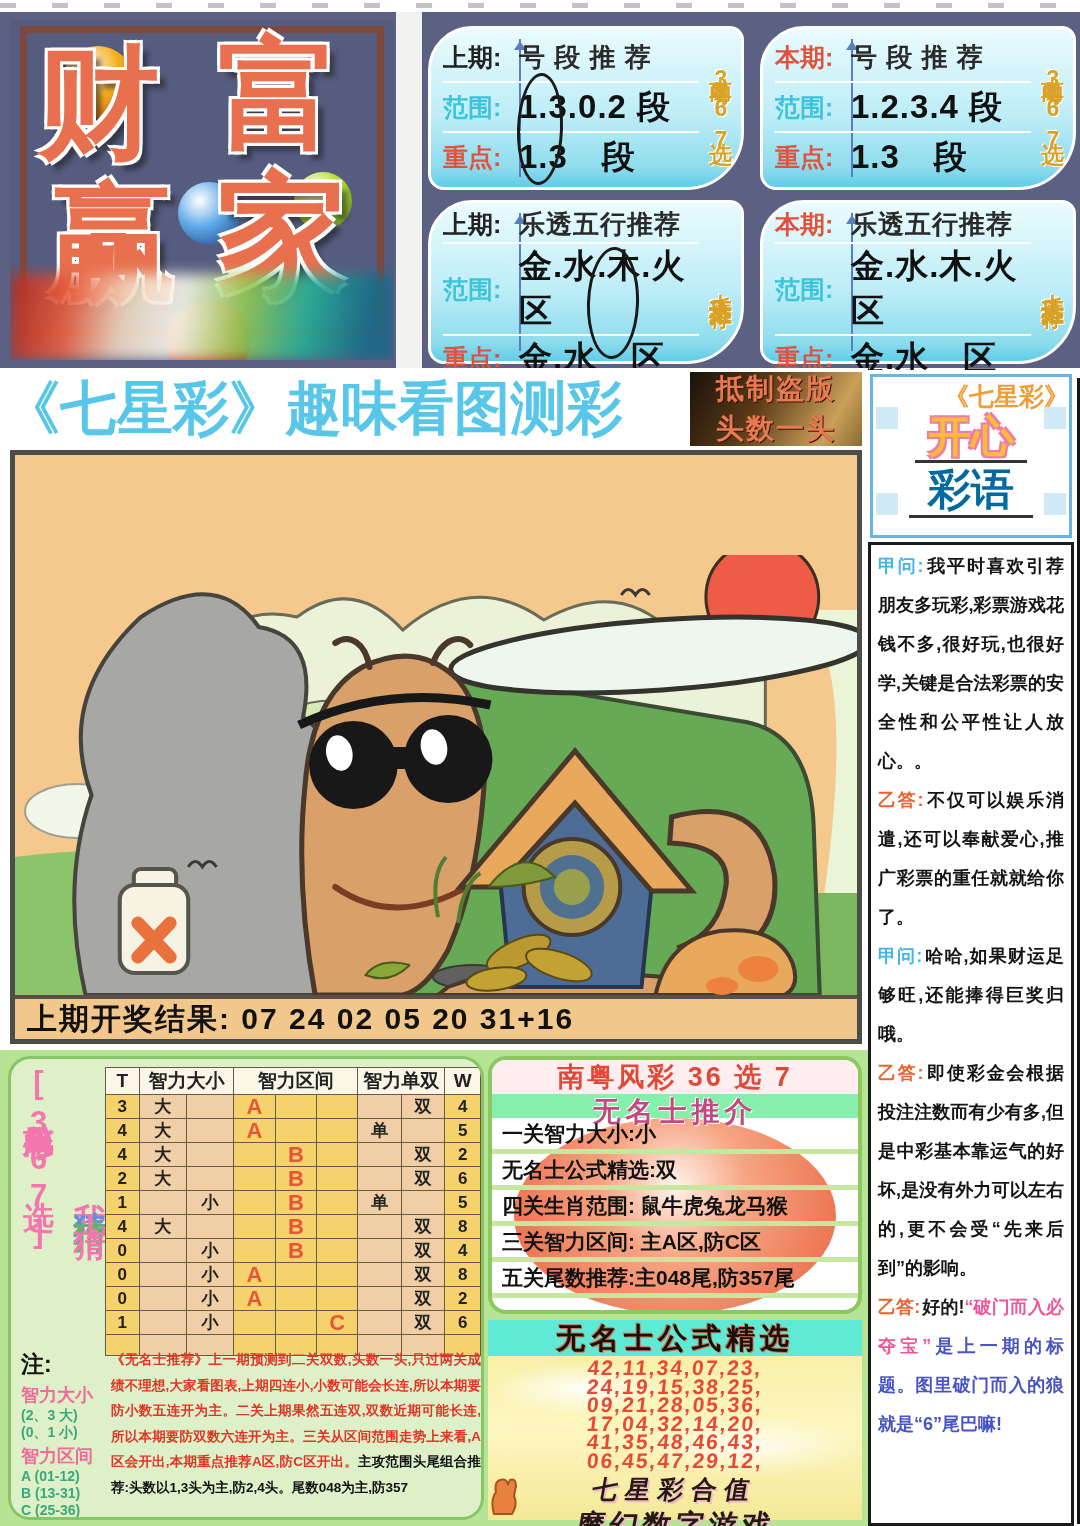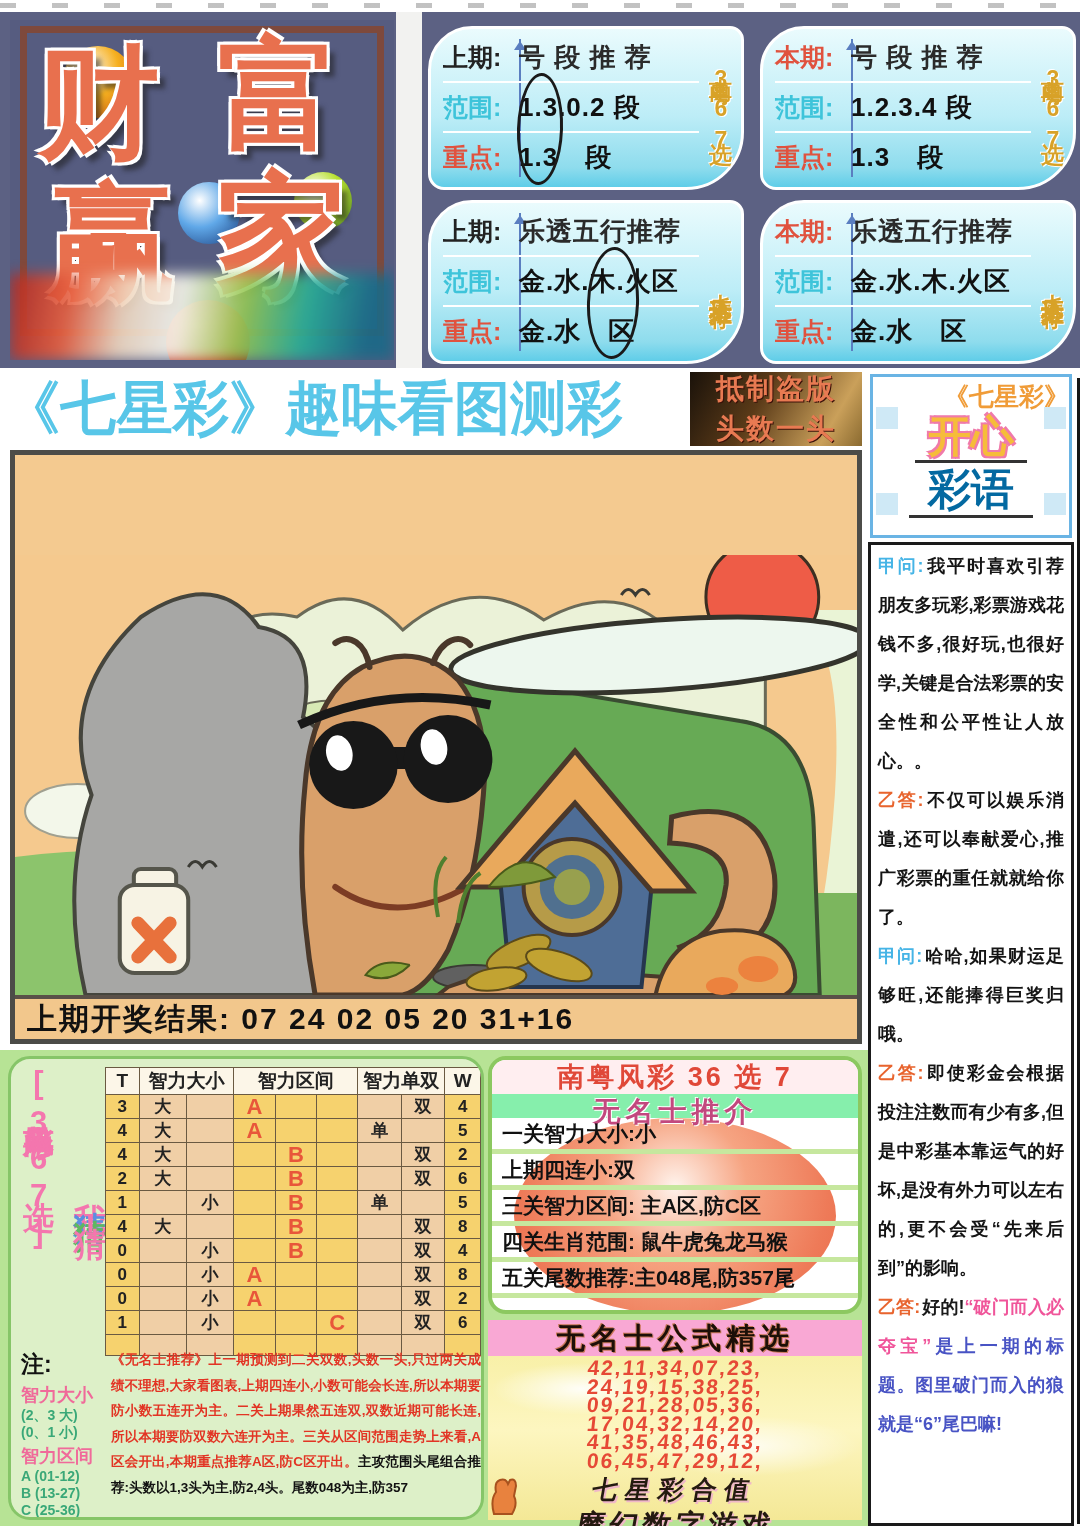--- a/index.html
+++ b/index.html
@@ -31,21 +31,21 @@
   .panel { position:absolute; width:316px; height:164px;
     background:linear-gradient(180deg,#eafbfd 0%,#bdedf7 55%,#8edced 88%,#5fcde8 100%);
     border:3px solid #fff; border-radius:44px 14px 58px 16px; }
   .p1{left:4px;top:14px;} .p2{left:336px;top:14px;} .p3{left:4px;top:188px;} .p4{left:336px;top:188px;}
   .panel .rows { position:absolute; left:12px; top:4px; right:42px; bottom:6px; display:flex; flex-direction:column; }
   .prow { flex:1; display:flex; align-items:center; border-bottom:2px solid #fff; }
   .prow:last-child { border-bottom:none; }
   .plabel { width:76px; font-size:25px; font-weight:bold; flex:none; }
   .lab-black{color:#222;} .lab-red{color:#e0523e;} .lab-cyan{color:#3ec4da;}
   .ptitle { font-size:26px; font-weight:bold; color:#2a2a2a; letter-spacing:1px; }
-  .pvalue { font-size:26px; font-weight:900; color:#111; letter-spacing:1px; }
+  .pvalue { font-size:33px; font-weight:900; color:#111; letter-spacing:1px; }
   .arrow { position:absolute; left:88px; top:10px; bottom:10px; width:2px; background:#5a7ec0; }
   .arrow::before { content:''; position:absolute; top:-4px; left:-5px; border:6px solid transparent; border-bottom:9px solid #5a7ec0; }
   .side-label { position:absolute; top:0; right:4px; height:100%; writing-mode:vertical-rl; text-orientation:upright;
     font-size:23px; font-weight:900; color:#d8a228; letter-spacing:3px; display:flex; align-items:center; justify-content:center;
     text-shadow:1px 1px 0 #fff,-1px -1px 0 #fff; }
   .hand-ellipse { position:absolute; border:3px solid #1a1a1a; border-radius:50%; transform:rotate(2deg); }
   .el-p1{left:86px;top:44px;width:46px;height:112px;}
   .el-p3{left:156px;top:44px;width:52px;height:112px;}
 
   
@@ -99,21 +99,21 @@
 
   .mid-box { position:absolute; left:488px; top:6px; width:374px; height:464px; }
   .rec-box { position:absolute; left:0; top:0; width:100%; height:258px; border:4px solid #8cc860; border-radius:18px; background:#fff; overflow:hidden; }
   .rec-blob { position:absolute; left:6%; top:58px; width:88%; height:196px; border-radius:50%;
     background:radial-gradient(circle at 50% 35%,#fff3ec 0%,#f6a482 35%,#ee7a58 75%,#ea6a4a 100%); }
   .rec-bar1 { position:relative; height:34px; line-height:34px; background:#ffeef0; color:#e04838; font-size:27px; font-weight:900; text-align:center; letter-spacing:3px; }
   .rec-bar2 { position:relative; height:24px; line-height:36px; background:#86efac; color:#c2487e; font-size:28px; font-weight:900; text-align:center; letter-spacing:5px;
     text-shadow:1px 1px 0 #fff,-1px -1px 0 #fff; }
   .rec-lines { position:relative; }
   .rec-line { height:36px; line-height:31px; font-size:21px; font-weight:900; color:#111; padding-left:10px; border-bottom:5px solid #c6e79e; white-space:nowrap; }
-  .banner { position:absolute; top:264px; width:100%; height:36px; line-height:36px; background:#f9a8d4; color:#1c0f08;
+  .banner { position:absolute; top:264px; width:100%; height:36px; line-height:36px; background:#5eead4; color:#1c0f08;
     font-size:29px; font-weight:900; text-align:center; letter-spacing:5px;
     text-shadow:1px 1px 0 #c87858,-1px -1px 0 #c87858; }
   .numbers { position:absolute; top:300px; width:100%; height:164px; padding-top:3px; background:
     radial-gradient(ellipse 90px 26px at 25% 20%, rgba(255,255,255,.9), transparent),
     radial-gradient(ellipse 110px 30px at 70% 55%, rgba(255,255,255,.8), transparent),
     linear-gradient(180deg,#f8f0a8,#fdf6c0 45%,#f4e896); }
   .num-line { font-size:21px; line-height:18.5px; font-weight:900; color:#e64936; letter-spacing:2px; text-align:center; transform:skewX(-6deg); white-space:nowrap; }
   .mid-footer1 { margin-top:3px; text-align:center; font-size:25px; font-weight:900; color:#241a10; letter-spacing:8px; transform:skewX(-10deg);
     text-shadow:2px 2px 0 #f0b8c8; }
   .mid-footer2 { text-align:center; font-size:29px; font-weight:900; color:#241a10; letter-spacing:4px; transform:skewX(-10deg);
@@ -464,39 +464,39 @@
             </tr>
           </tbody>
       </table>
       <div class="note-block">
         <div class="note-title">注:</div>
         <div class="note-head">智力大小</div>
         <div class="note-item">(2、3 大)</div>
         <div class="note-item">(0、1 小)</div>
         <div class="note-head">智力区间</div>
         <div class="note-item">A (01-12)</div>
-        <div class="note-item">B (13-27)</div>
+        <div class="note-item">B (13-31)</div>
         <div class="note-item">C (25-36)</div>
 
       </div>
       <div class="analysis">
         <span>《无名士推荐》上一期预测到二关双数,头数一头,只过两关成绩不理想,大家看图表,上期四连小,小数可能会长连,所以本期要防小数五连开为主。二关上期果然五连双,双数近期可能长连,所以本期要防双数六连开为主。三关从区间范围走势上来看,A区会开出,本期重点推荐A区,防C区开出。</span><span class="black-part">主攻范围头尾组合推荐:头数以1,3头为主,防2,4头。尾数048为主,防357</span>
       </div>
     </div>
 
     <div class="mid-box">
       <div class="rec-box">
         <div class="rec-blob"></div>
         <div class="rec-bar1">南粤风彩 36 选 7</div>
         <div class="rec-bar2">无名士推介</div>
         <div class="rec-lines">
           <div class="rec-line">一关智力大小:小</div>
-          <div class="rec-line">上期四连小:双</div>
+          <div class="rec-line">无名士公式精选:双</div>
+          <div class="rec-line">四关生肖范围: 鼠牛虎兔龙马猴</div>
           <div class="rec-line">三关智力区间: 主A区,防C区</div>
-          <div class="rec-line">四关生肖范围: 鼠牛虎兔龙马猴</div>
           <div class="rec-line">五关尾数推荐:主048尾,防357尾</div>
         </div>
       </div>
       <div class="banner">无名士公式精选</div>
       <div class="numbers">
         <div class="num-line">42,11,34,07,23,</div>
         <div class="num-line">24,19,15,38,25,</div>
         <div class="num-line">09,21,28,05,36,</div>
         <div class="num-line">17,04,32,14,20,</div>
         <div class="num-line">41,35,48,46,43,</div>

